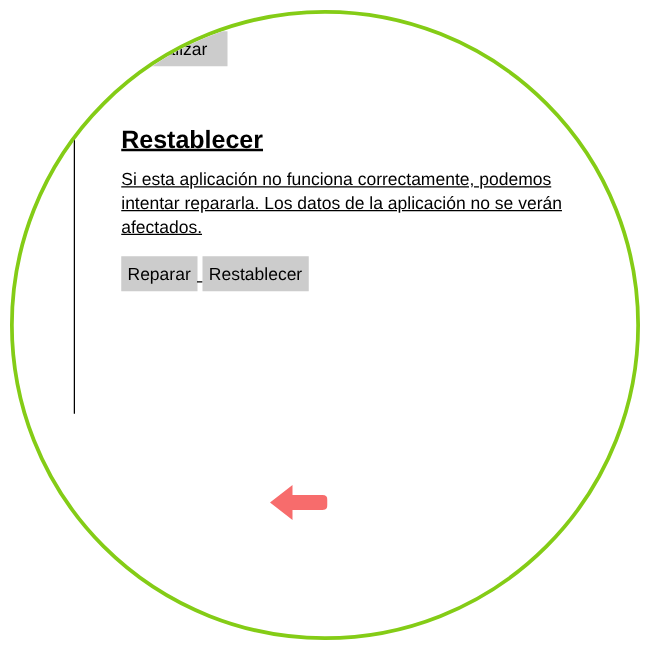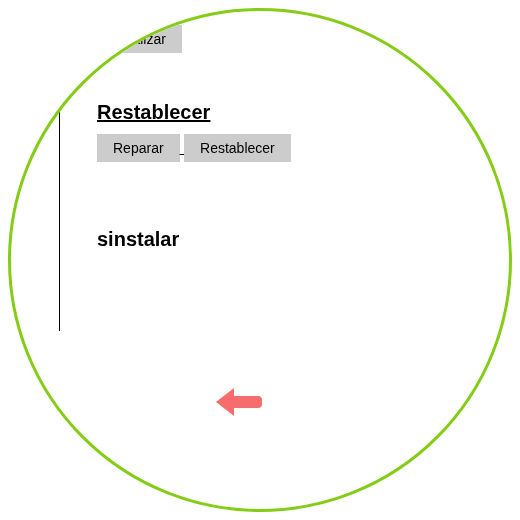--- a/index.html
+++ b/index.html
@@ -68,21 +68,21 @@
     }
     .section-text {
       font-size: 14px;
       line-height: 1.35;
       margin-bottom: 14px;
     }
     .btn-inline {
       display: inline-block;
       background: #ccc;
       border: none;
-      padding: 6px 16px;
+      padding: 6px 5px;
       font-size: 14px;
       font-family: inherit;
       color: #000;
       cursor: pointer;
       margin-bottom: 18px;
     }
     .arrow {
       position: absolute;
       left: 205px;
       top: 375px;
@@ -108,24 +108,24 @@
 <div class="circle-mask">
   <div class="vertical-line"></div>
   <div class="content">
 
     <div class="truncated-text">nte esta aplica        .</div>
 
     <button class="btn">Finalizar</button>
 
     <div class="section">
       <div class="section-title">Restablecer</div>
+      <div class="section-text">Si esta aplicación no funciona correctamente, podemos intentar repararla. Los datos de la aplicación no se verán afectados.</div>
       <button class="btn-inline">Reparar</button>
       <button class="btn-inline">Restablecer</button>
     </div>
 
-    <div class="uninstall-title">sinstalar</div>
 
   </div>
 
   <svg class="arrow" viewBox="0 0 46 32">
     <path d="M 0 16 L 18 2 L 18 10 L 42 10 Q 46 10 46 14 L 46 18 Q 46 22 42 22 L 18 22 L 18 30 Z" fill="#f76c6c"></path>
   </svg>
 </div>
 
 </body></html>

